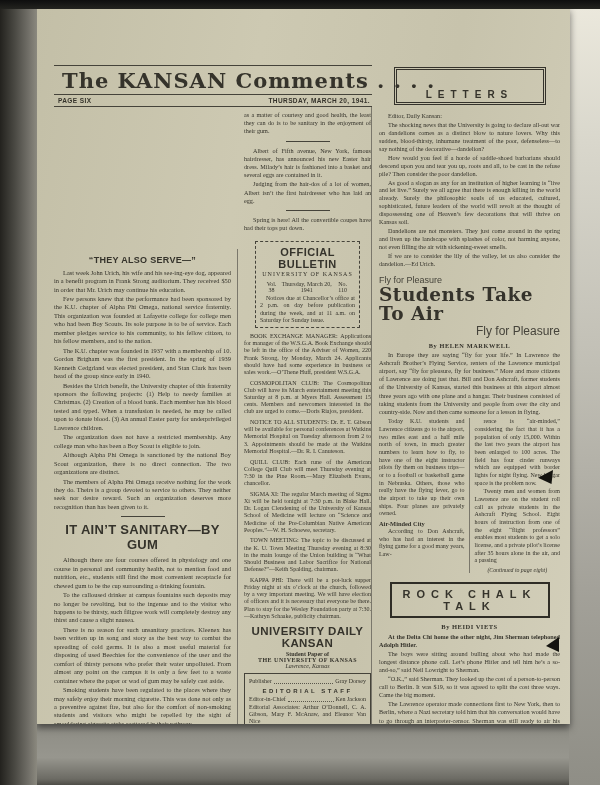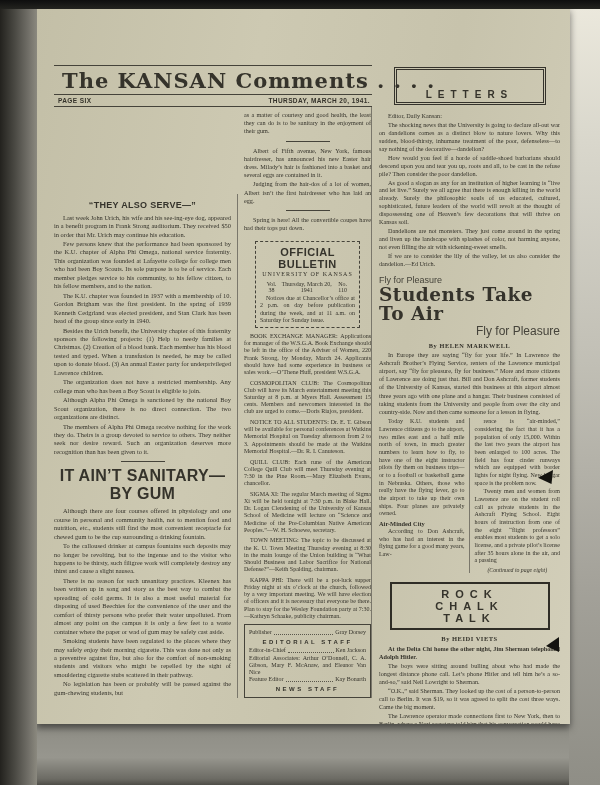--- a/index.html
+++ b/index.html
@@ -27,21 +27,21 @@
   .masthead h1 { font-family:"DejaVu Serif","Liberation Serif",serif; font-weight:bold;
                  font-size:21px; letter-spacing:1px; padding:2px 0 1px 8px; white-space:nowrap; }
   .pageline { display:flex; justify-content:space-between; font-family:"Liberation Sans",sans-serif;
               font-weight:bold; font-size:6.5px; padding:2px 2px 2px 4px; letter-spacing:.4px; }
   .two-cols { display:flex;align-items:flex-end; }
   .col1 { width:184px; flex:0 0 184px; padding:4px 6px 0 0; border-right:1px solid #7a776b; }
   .col2 { width:134px; flex:0 0 134px; padding:4px 0 0 6px; border-right:1px solid #7a776b; }
 
   h2.art { text-align:center; font-family:"Liberation Sans",sans-serif; font-weight:bold;
            font-size:9px; margin:2px 0 4px; letter-spacing:.3px; }
-  h2.art2 { font-size:16px; margin-top:4px; }
+  h2.art2 { font-size:13px; margin-top:4px; }
   p.body { font-size:6.4px; line-height:1.32; text-align:justify; text-indent:9px; margin-bottom:1px; }
   .col2 p.body { font-size:6.2px; }
   .divider { width:44px; border-top:1.5px solid #45433a; margin:5px auto; }
 
   
   .bulletin-box { border:1px dashed #45433a; margin:9px 11px 5px; padding:4px 4px 3px; text-align:center; }
   .b-title { font-family:"Liberation Sans",sans-serif; font-weight:bold; font-size:11px; letter-spacing:.5px; }
   .b-sub { font-size:6px; letter-spacing:1px; margin-top:1px; }
   .b-vol { display:flex; justify-content:space-between; font-size:6px; margin:4px 4px 2px; }
   .b-notice { font-size:6px; line-height:1.2; text-align:justify; text-indent:6px; }
@@ -73,21 +73,21 @@
             font-size:18.5px; line-height:1.05; letter-spacing:.5px; }
   .f-kr { font-family:"Liberation Sans",sans-serif; font-size:12px; color:#45433a; text-align:right; }
   .f-by { text-align:center; font-weight:bold; font-size:6.3px; letter-spacing:.6px; margin:4px 0 2px; }
   .flight p.body { font-size:6.2px; }
   .f-cols { display:flex; margin-top:2px; }
   .f-cl { width:50%; padding-right:4px; border-right:1px solid #7a776b; }
   .f-cr { width:50%; padding-left:5px; }
   .f-cols p.body { font-size:6px; line-height:1.28; }
   .f-sub { font-weight:bold; font-size:6.4px; margin:2px 0 1px; }
   .f-cont { font-size:5.8px; font-style:italic; text-align:center; margin-top:2px; }
-  .rct-box { border:2px solid #2f2d26; width:160px; margin:9px auto 5px; padding:4px 16px;
+  .rct-box { border:2px solid #2f2d26; width:160px; margin:9px auto 5px; padding:4px 4px;
              text-align:center; font-family:"Liberation Sans",sans-serif; font-weight:bold;
              font-size:11px; letter-spacing:6px; }
   .rct-by { text-align:center; font-weight:bold; font-size:6.5px; letter-spacing:.5px; margin-bottom:3px; }
   .rct p { font-size:6.2px; line-height:1.3; text-align:justify; text-indent:9px; margin-bottom:1px; }
   .rct p.lead { font-weight:bold; }
 
   .ink-tri-1 { position:absolute; left:538px; top:470px; width:15px; height:14px; background:#14130f;
                clip-path:polygon(100% 0,0 55%,90% 100%); z-index:6; }
   .ink-tri-2 { position:absolute; left:546px; top:637px; width:13px; height:15px; background:#14130f;
                clip-path:polygon(100% 0,0 60%,100% 100%); z-index:6; }
@@ -169,20 +169,26 @@
 
               <p>BOOK EXCHANGE MANAGER: Applications for manager of the W.S.G.A. Book Exchange should be left in the office of the Adviser of Women, 220 Frank Strong, by Monday, March 24. Applicants should have had some experience in business or sales work.—O’Thene Huff, president W.S.G.A.</p>
                   <p>COSMOPOLITAN CLUB: The Cosmopolitan Club will have its March entertainment meeting this Saturday at 8 p.m. at Myers Hall. Assessment 15 cents. Members and newcomers interested in the club are urged to come.—Doris Riajos, president.</p>
                   <p>NOTICE TO ALL STUDENTS: Dr. E. T. Gibson will be available for personal conferences at Watkins Memorial Hospital on Tuesday afternoon from 2 to 3. Appointments should be made at the Watkins Memorial Hospital.—Dr. R. I. Canuteson.</p>
                   <p>QUILL CLUB: Each rune of the American College Quill Club will meet Thursday evening at 7:30 in the Pine Room.—Mary Elizabeth Evans, chancellor.</p>
                   <p>SIGMA XI: The regular March meeting of Sigma Xi will be held tonight at 7:30 p.m. in Blake Hall. Dr. Logan Clendening of the University of Kansas School of Medicine will lecture on “Science and Medicine of the Pre-Columbian Native American Peoples.”—W. H. Schoewe, secretary.</p>
                   <p>TOWN MEETING: The topic to be discussed at the K. U. Town Meeting Thursday evening at 8:30 in the main lounge of the Union building is “What Should Business and Labor Sacrifice for National Defense?”—Keith Spalding, chairman.</p>
                   <p>KAPPA PHI: There will be a pot-luck supper Friday night at six o’clock at the church, followed by a very important meeting. We will have election of officers and it is necessary that everyone be there. Plan to stay for the Wesley Foundation party at 7:30.—Kathryn Schaake, publicity chairman.</p>
                 </div>
 
+              <div class="k-head">
+                <div class="k-title">UNIVERSITY DAILY KANSAN</div>
+                <div class="k-s1">Student Paper of</div>
+                <div class="k-s2">THE UNIVERSITY OF KANSAS</div>
+                <div class="k-s3">Lawrence, Kansas</div>
+              </div>
 
               <div class="staff-box">
                 <div class="srow">
                   <span class="sl">Publisher</span>
                   <span class="sdots"></span>
                   <span class="sn">Gray Dorsey</span>
                 </div>
                 <div class="sheading">EDITORIAL STAFF</div>
                 <div>
 

